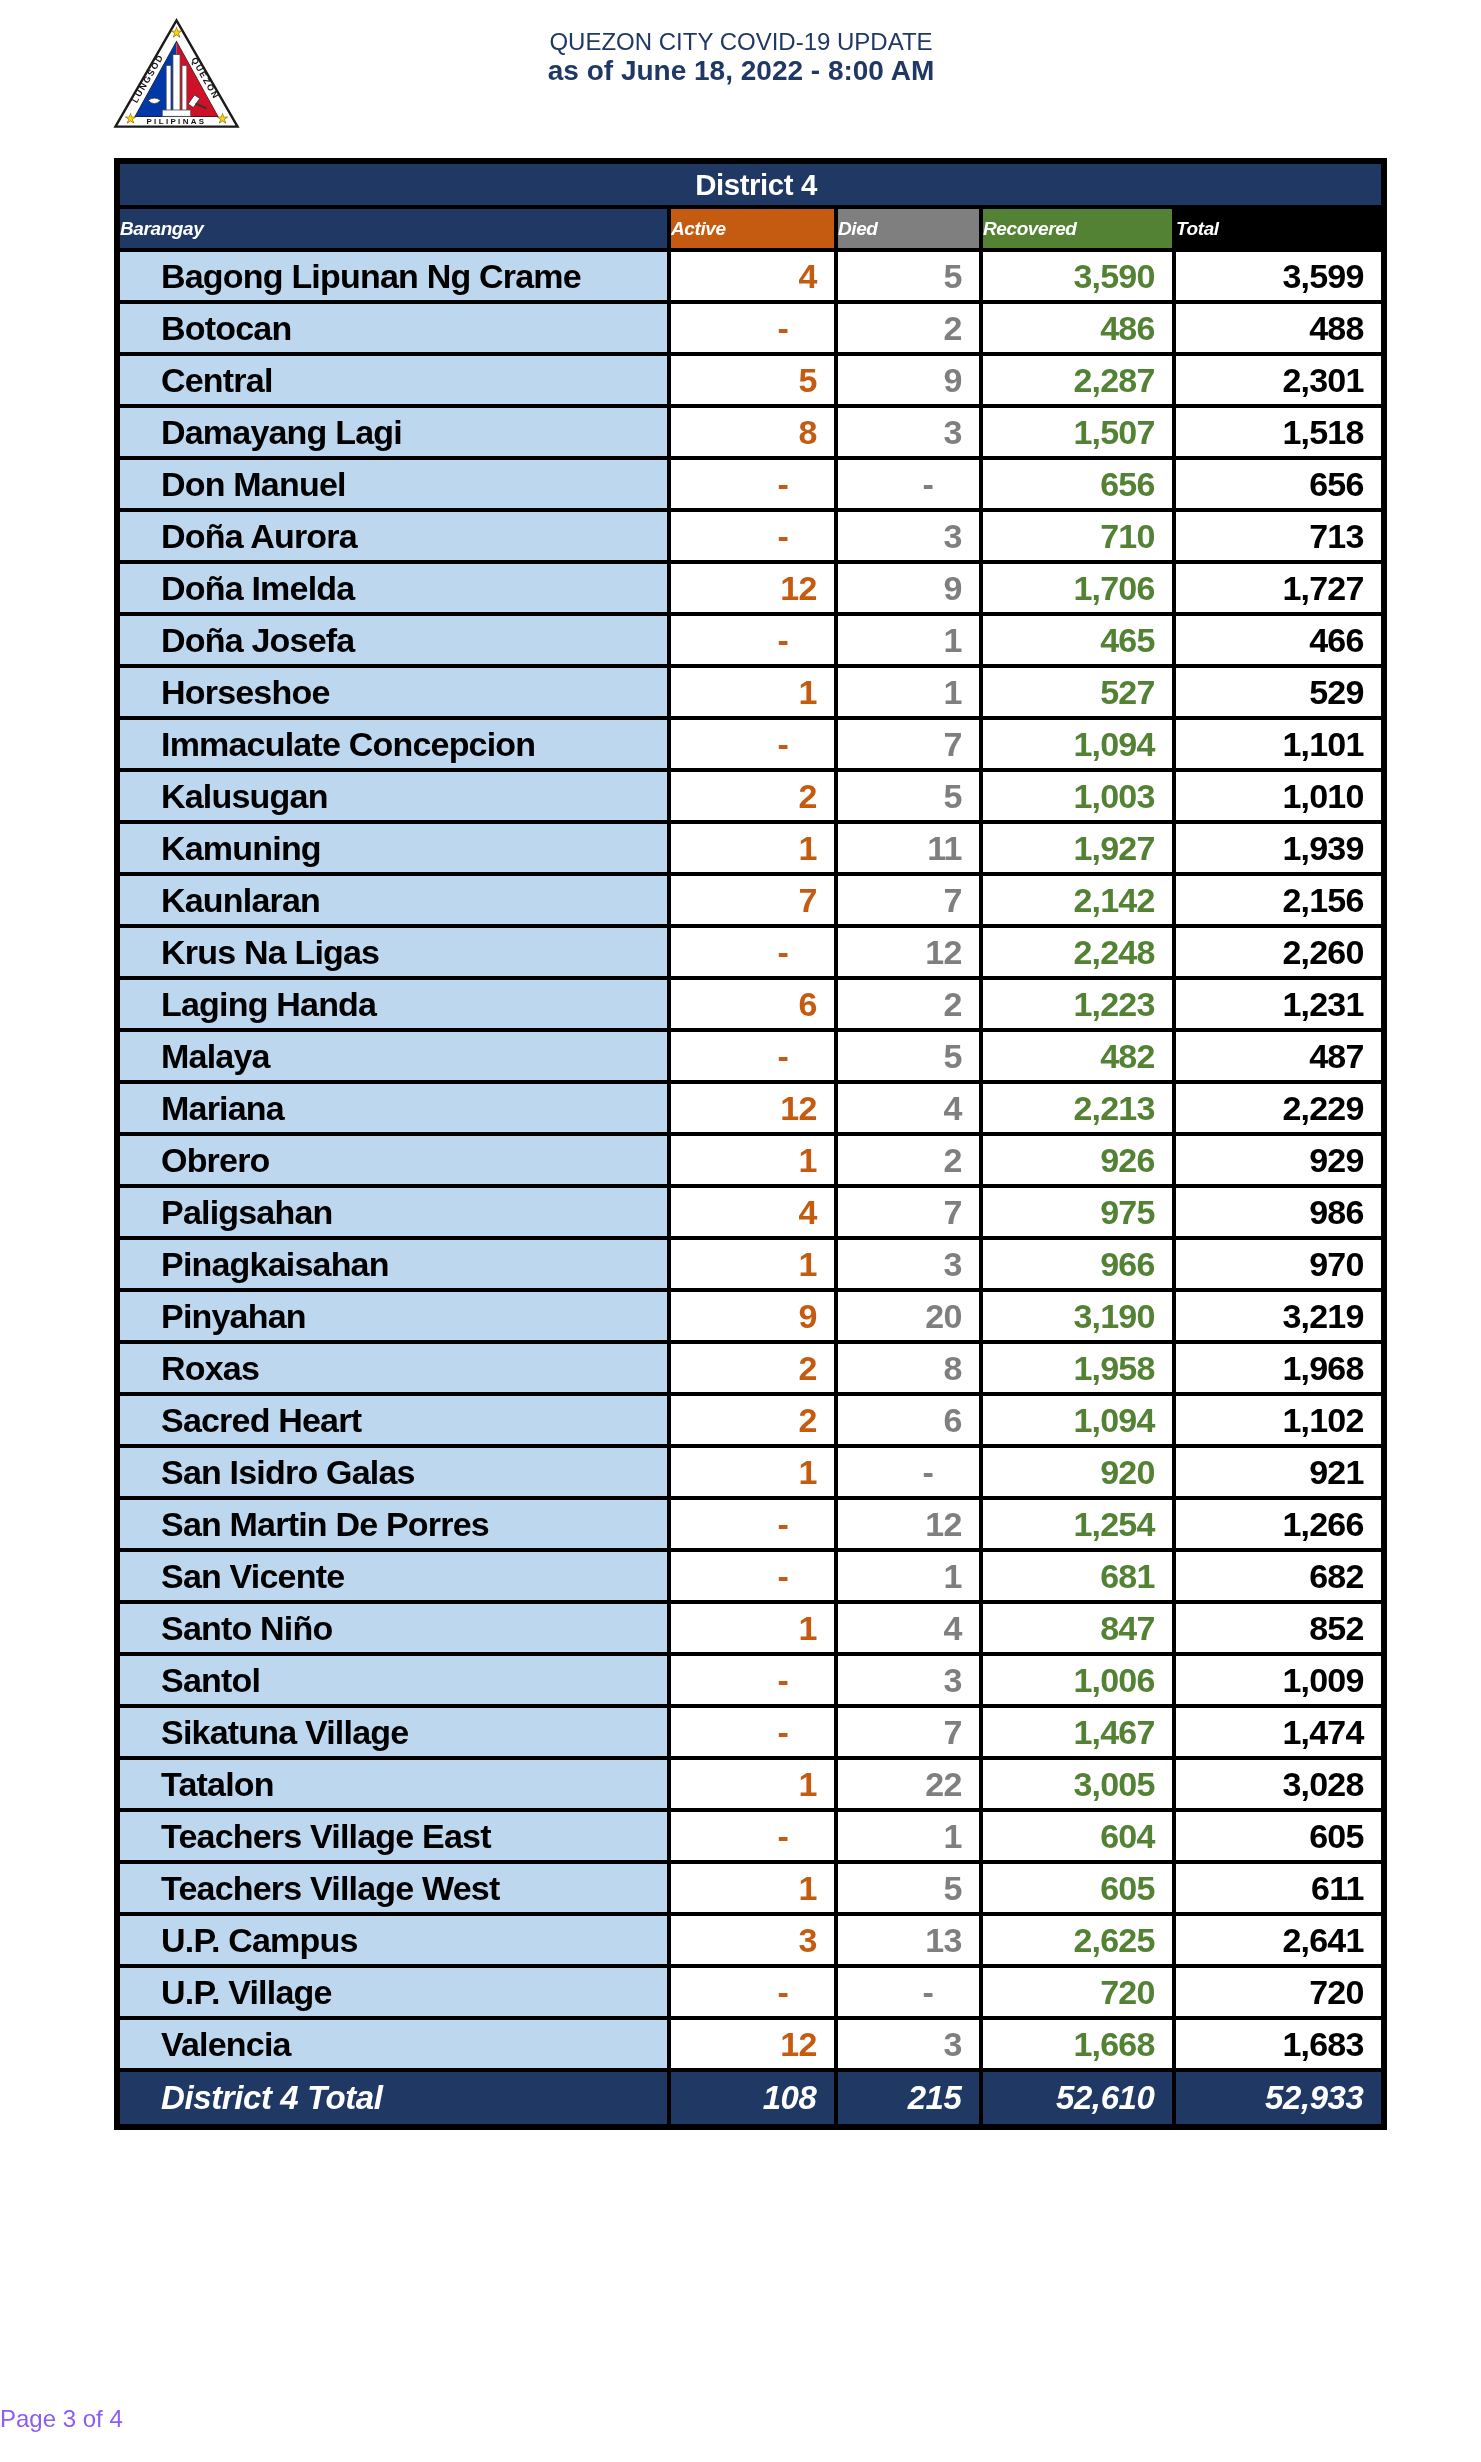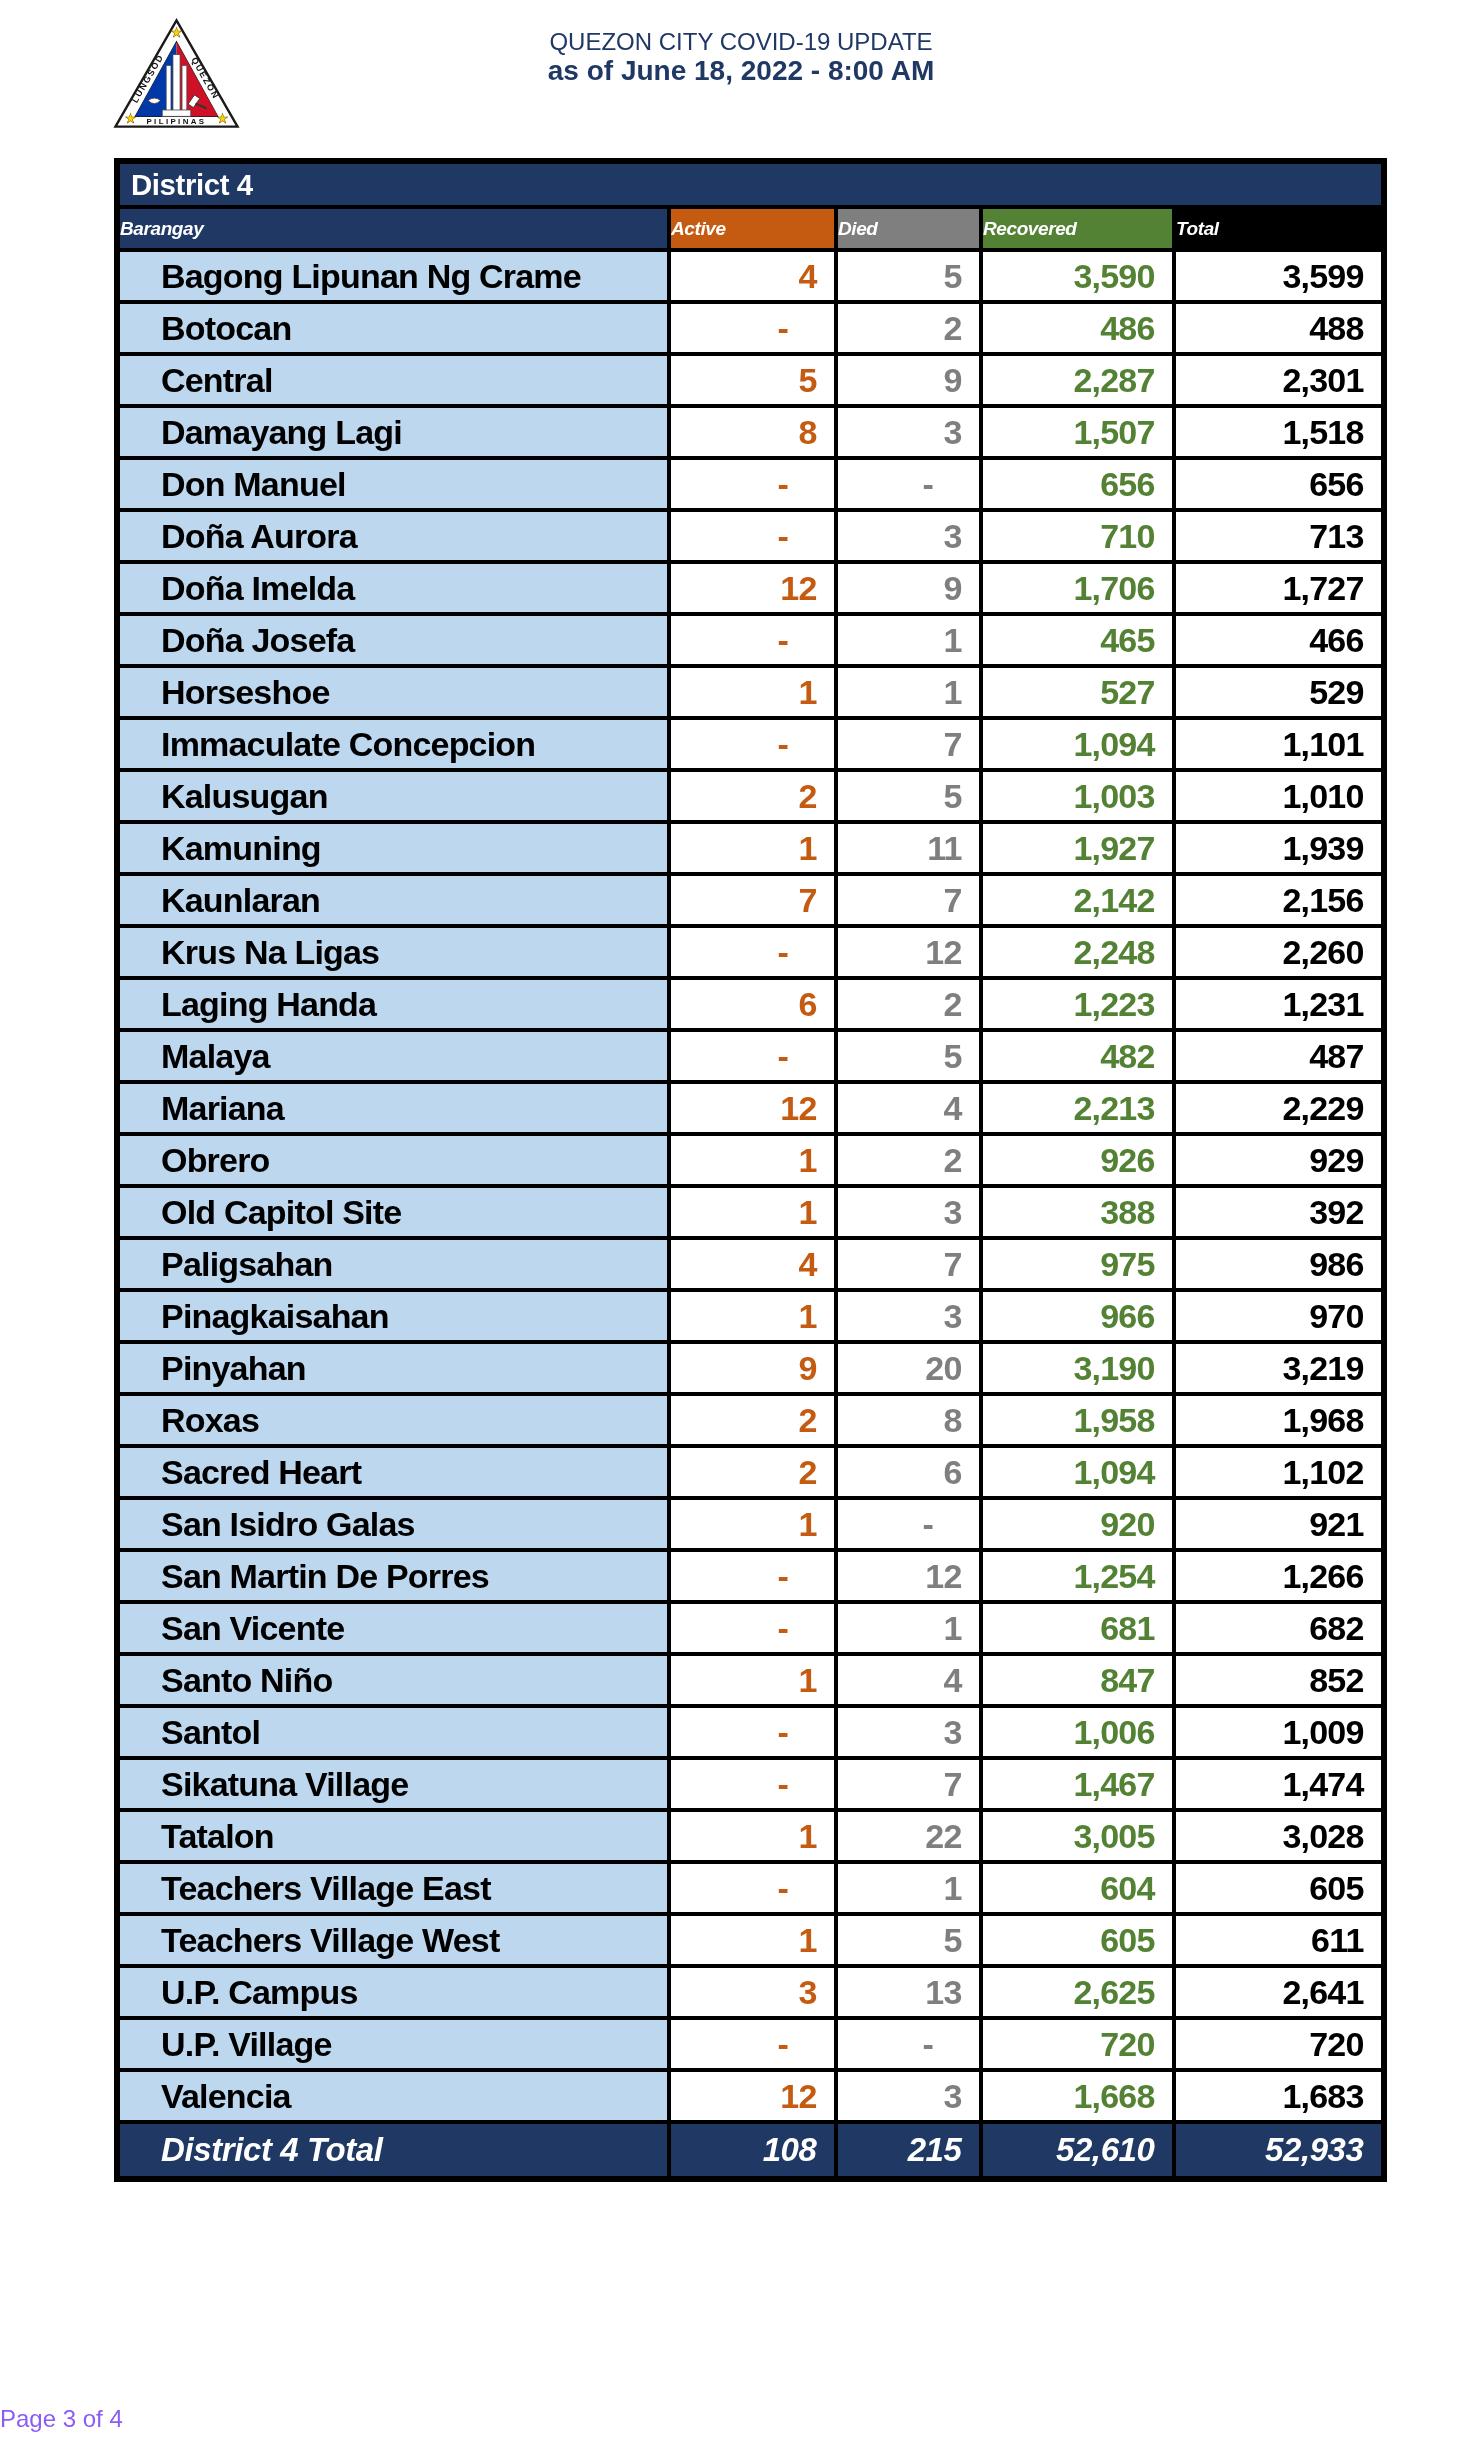--- a/index.html
+++ b/index.html
@@ -22,21 +22,21 @@
   }
   table.covid-table{
     position:absolute;left:114px;top:158px;width:1267px;
     border-collapse:collapse;table-layout:fixed;
     border:6.4px solid #000;
   }
   table.covid-table th, table.covid-table td{
     border:4px solid #000;overflow:hidden;white-space:nowrap;
   }
   .district-band{
-    background:var(--navy);color:#fff;text-align:left;
+    background:var(--navy);color:#fff;text-align:center;
     font-size:29.4px;font-weight:bold;height:46px;padding:0 0 0 11px;
     letter-spacing:-0.4px;
   }
   tr.cols th{
     color:#fff;font-size:19px;font-weight:bold;font-style:italic;
     text-align:left;height:43px;padding:0;letter-spacing:-0.4px;
   }
   .h-barangay{background:var(--navy);}
   .h-active{background:var(--orange);margin-top:20px;}
   .h-died{background:var(--gray);}
@@ -239,27 +239,20 @@
         <td class="cell-total">2,229</td>
       </tr>
       <tr>
         <td class="cell-barangay">Obrero</td>
         <td class="cell-active">1</td>
         <td class="cell-died">2</td>
         <td class="cell-recovered">926</td>
         <td class="cell-total">929</td>
       </tr>
       <tr>
-        <td class="cell-barangay">Old Capitol Site</td>
-        <td class="cell-active">1</td>
-        <td class="cell-died">3</td>
-        <td class="cell-recovered">388</td>
-        <td class="cell-total">392</td>
-      </tr>
-      <tr>
         <td class="cell-barangay">Paligsahan</td>
         <td class="cell-active">4</td>
         <td class="cell-died">7</td>
         <td class="cell-recovered">975</td>
         <td class="cell-total">986</td>
       </tr>
       <tr>
         <td class="cell-barangay">Pinagkaisahan</td>
         <td class="cell-active">1</td>
         <td class="cell-died">3</td>

